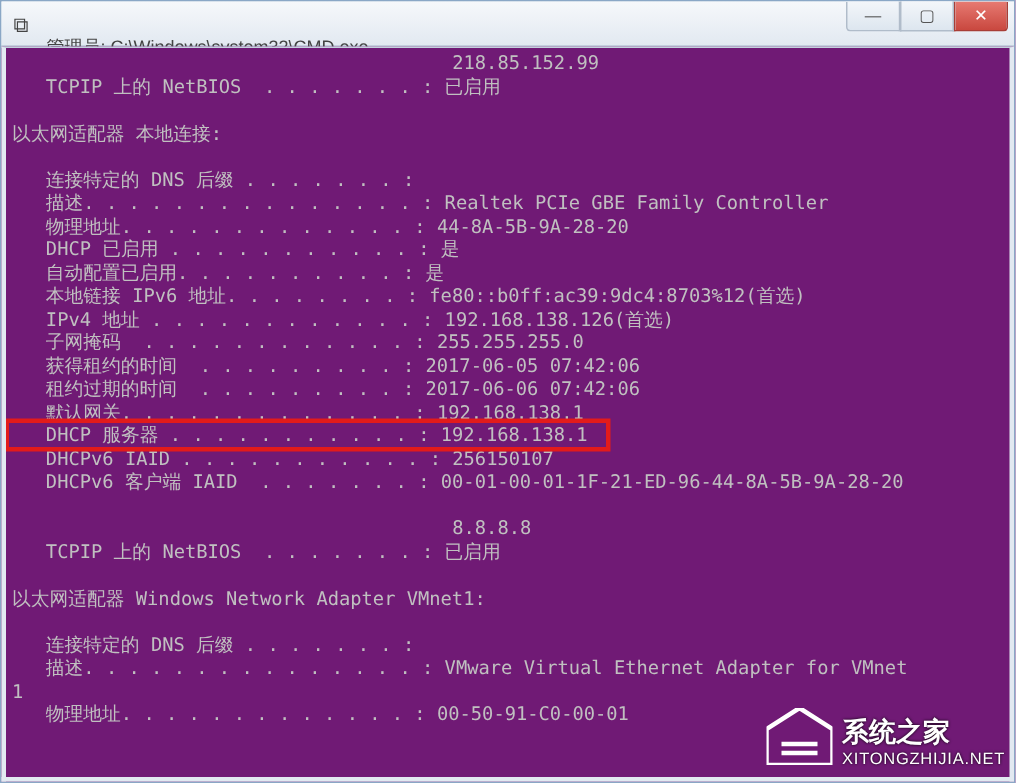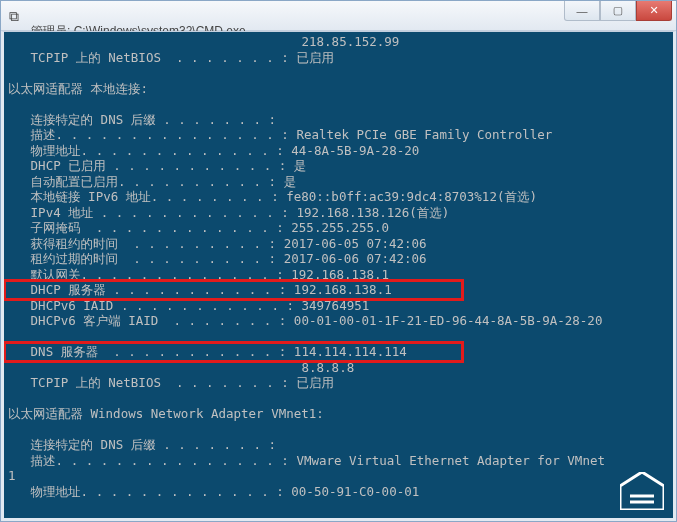--- a/index.html
+++ b/index.html
@@ -36,35 +36,35 @@
     font-family: "Segoe UI Symbol", sans-serif;
     font-size: 11px; color: #555;
   }
   .sysbtn:first-child { border-radius: 0 0 0 3px; }
   .sysbtn.close {
     background: linear-gradient(#e77a72, #c9483f);
     border-color: #a83e36; color: #fff;
     border-radius: 0 0 3px 0;
   }
   .terminal {
-    flex: 1; background: #0c4a6e; color: #c0c0c0;
+    flex: 1; background: #701a75; color: #c0c0c0;
     font-size: 12.5px; line-height: 15.5px;
     padding: 2px 4px 2px 4px;
     white-space: pre;
     overflow: hidden;
     border: 3px solid #e2e9f1;
     border-top: 1px solid #c4d0de;
     position: relative;
   }
   .hlrow {
     outline: 3px solid #e21b1b;
     display: block;
     padding-left: 2px;
     margin-left: -2px;
-    width: 455px;
+    width: 398px;
   }
   .watermark {
     position: absolute;
     right: 6px; bottom: 6px;
     display: flex; align-items: center;
     color: #fff; font-family: "Microsoft YaHei", sans-serif;
     font-weight: bold; font-size: 18px;
     text-shadow: 0 0 2px #000;
   }
   .watermark .wm-icon { margin-right: 6px; }
@@ -109,35 +109,39 @@
    <span>描述. . . . . . . . . . . . . . . :</span> <span>Realtek PCIe GBE Family Controller</span>
    <span>物理地址. . . . . . . . . . . . . :</span> <span>44-8A-5B-9A-28-20</span>
    <span>DHCP 已启用 . . . . . . . . . . . :</span> <span>是</span>
    <span>自动配置已启用. . . . . . . . . . :</span> <span>是</span>
    <span>本地链接 IPv6 地址. . . . . . . . :</span> <span>fe80::b0ff:ac39:9dc4:8703%12(首选)</span>
    <span>IPv4 地址 . . . . . . . . . . . . :</span> <span>192.168.138.126(首选)</span>
    <span>子网掩码  . . . . . . . . . . . . :</span> <span>255.255.255.0</span>
    <span>获得租约的时间  . . . . . . . . . :</span> <span>2017-06-05 07:42:06</span>
    <span>租约过期的时间  . . . . . . . . . :</span> <span>2017-06-06 07:42:06</span>
    <span>默认网关. . . . . . . . . . . . . :</span> <span>192.168.138.1</span>
-<span class="hlrow">   <span>DHCP 服务器 . . . . . . . . . . . :</span> <span>192.168.138.1</span></span>   <span>DHCPv6 IAID . . . . . . . . . . . :</span> <span>349764951</span>
+<span class="hlrow">   <span>DHCP 服务器 . . . . . . . . . . . :</span> <span>192.168.138.1</span></span>   <span>DHCPv6 IAID . . . . . . . . . . . :</span> <span>256150107</span>
    <span>DHCPv6 客户端 IAID  . . . . . . . :</span> <span>00-01-00-01-1F-21-ED-96-44-8A-5B-9A-28-20</span>
 
-<span class="hlrow">   <span>DNS 服务器  . . . . . . . . . . . :</span> <span>114.114.114.114</span></span>                                       <span>8.8.8.8</span>
+                                       <span>8.8.8.8</span>
    <span>TCPIP 上的 NetBIOS  . . . . . . . :</span> <span>已启用</span>
 
 <span>以太网适配器 Windows Network Adapter VMnet1:</span>
 
    <span>连接特定的 DNS 后缀 . . . . . . . :</span> <span></span>
    <span>描述. . . . . . . . . . . . . . . :</span> <span>VMware Virtual Ethernet Adapter for VMnet</span>
 <span>1</span>
    <span>物理地址. . . . . . . . . . . . . :</span> <span>00-50-91-C0-00-01</span></pre>
 
   <div class="watermark">
     <span class="wm-icon">
       <svg width="44" height="38" viewBox="0 0 44 38">
         <polygon points="22,0 44,14 44,38 0,38 0,14" fill="none" stroke="#fff" stroke-width="3"></polygon>
         <line x1="10" y1="24" x2="34" y2="24" stroke="#fff" stroke-width="3"></line>
         <line x1="10" y1="30" x2="34" y2="30" stroke="#fff" stroke-width="3"></line>
       </svg>
     </span>
+    <span>
+      <span>系统之家</span>
+      <span class="wm-url">XITONGZHIJIA.NET</span>
+    </span>
   </div>
 </div>
 
 </body></html>

